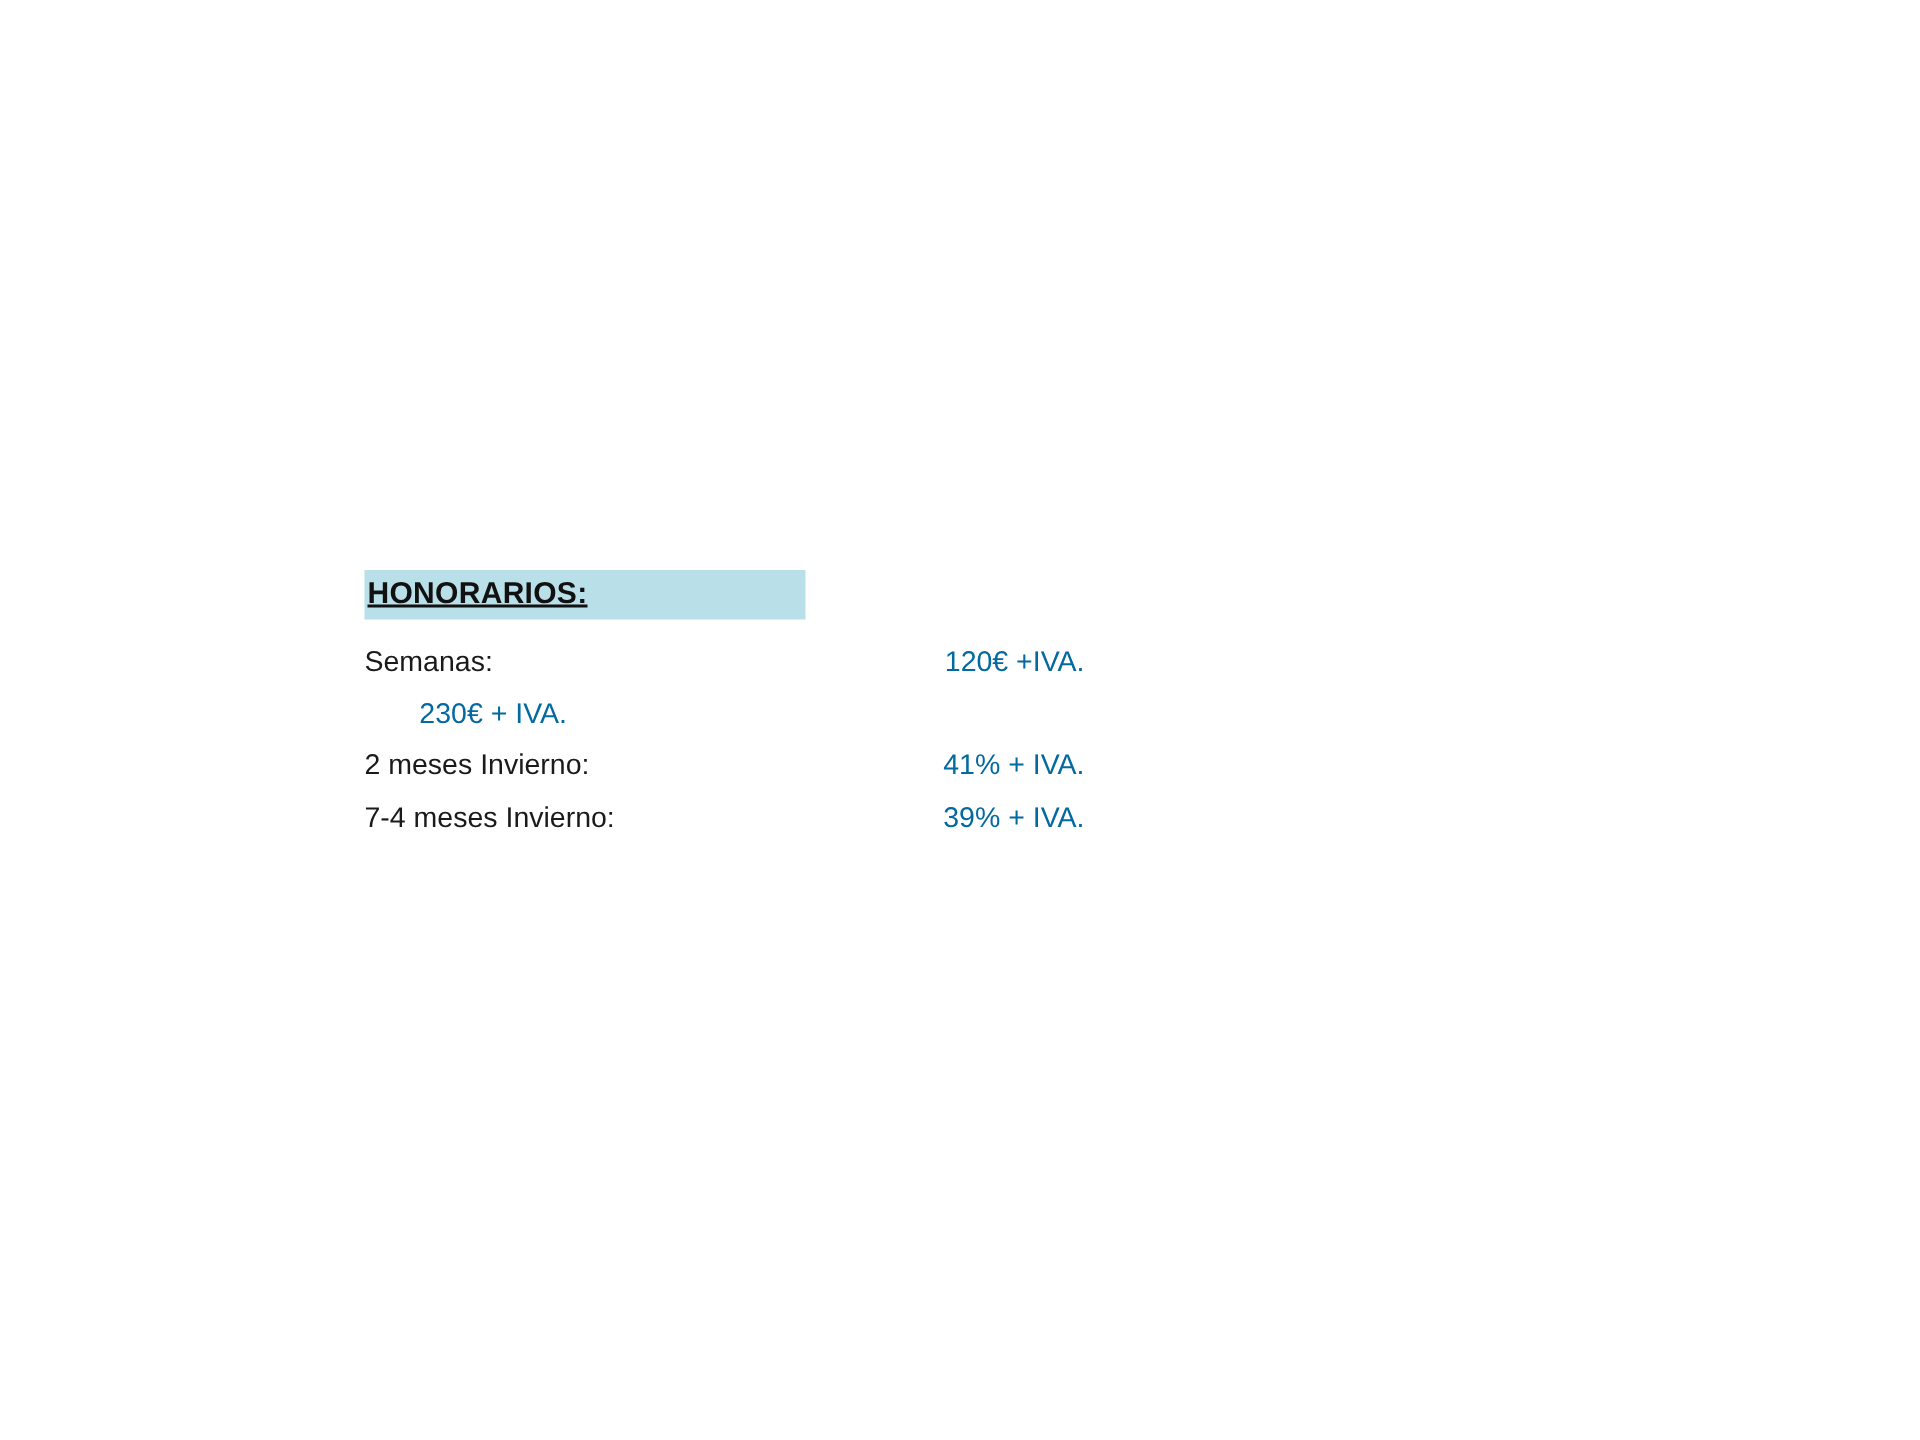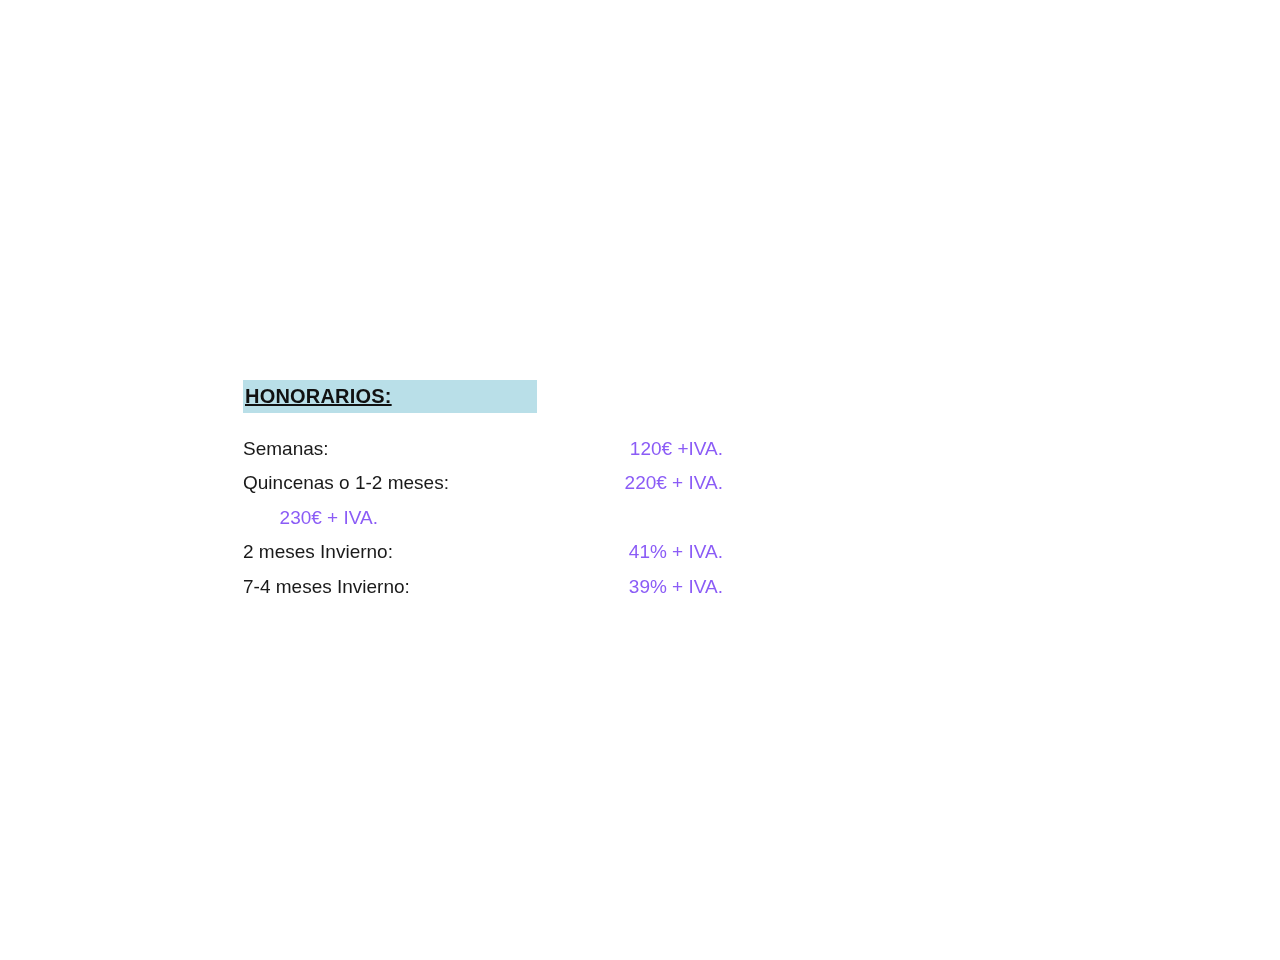--- a/index.html
+++ b/index.html
@@ -42,33 +42,33 @@
     text-decoration: underline;
     letter-spacing: 0.2px;
     color: #111111;
     line-height: 1.1;
   }
   .fees-rows {
     margin-top: 12px;
   }
   .fee-row {
     display: flex;
-    align-items: flex-end;
+    align-items: center;
     height: 34.5px;
   }
   .fee-label {
     width: 345px;
     font-size: 19px;
     color: #1a1a1a;
     white-space: nowrap;
   }
   .fee-value {
     width: 135px;
     font-size: 19px;
-    color: #8b5cf6;
+    color: #0369a1;
     text-align: right;
     white-space: nowrap;
   }
 </style>
 </head>
 <body>
 
 <div class="doc-page">
 
   <div class="fees-block">
@@ -77,24 +77,20 @@
       <span class="fees-title">HONORARIOS:</span>
     </div>
 
     <div class="fees-rows">
 
       <div class="fee-row">
         <span class="fee-label">Semanas:</span>
         <span class="fee-value">120€ +IVA.</span>
       </div>
 
-      <div class="fee-row">
-        <span class="fee-label">Quincenas o 1-2 meses:</span>
-        <span class="fee-value">220€ + IVA.</span>
-      </div>
 
       <div class="fee-row">
         <span class="fee-value">230€ + IVA.</span>
       </div>
 
       <div class="fee-row">
         <span class="fee-label">2 meses Invierno:</span>
         <span class="fee-value">41% + IVA.</span>
       </div>
 

